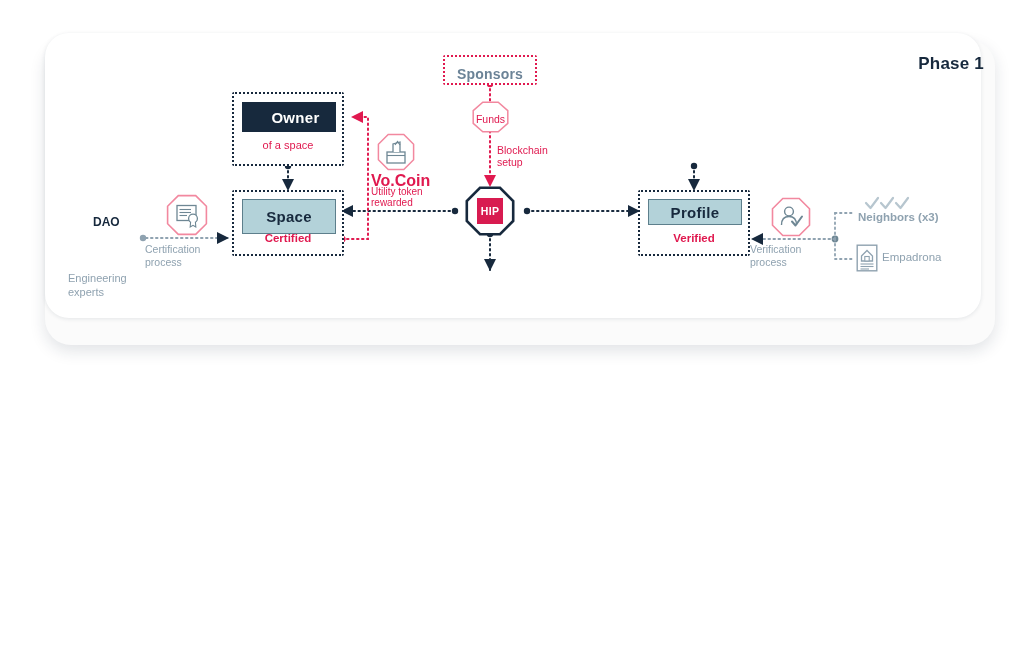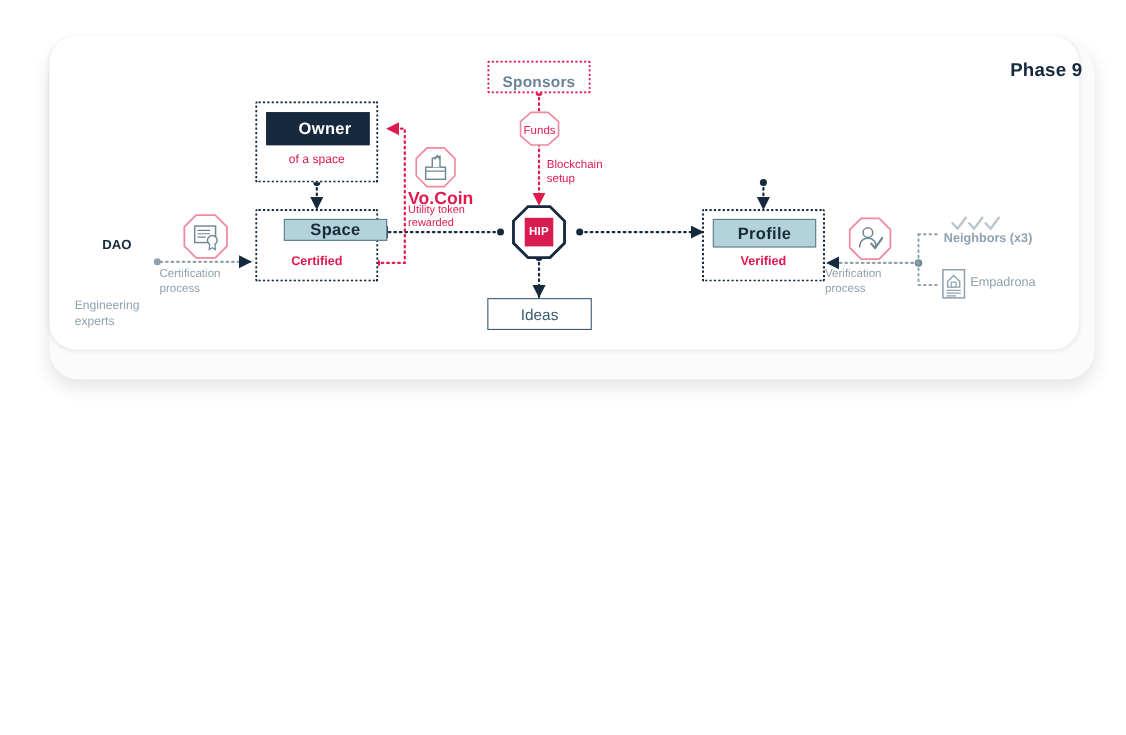--- a/index.html
+++ b/index.html
@@ -83,21 +83,21 @@
   }
 </style>
 </head>
 <body>
 
 <div id="stage">
 
   <div class="card-back"></div>
   <div class="card-front"></div>
 
-  <div class="phase-title">Phase 9</div>
+  <div class="phase-title">Phase 1</div>
 
   <svg class="layer">
     <defs>
       <marker id="ah-navy" markerWidth="7" markerHeight="7" refX="5.5" refY="3" orient="auto">
         <path d="M0,0 L6,3 L0,6 Z" fill="#17293d"></path>
       </marker>
       <marker id="ah-pink" markerWidth="7" markerHeight="7" refX="5.5" refY="3" orient="auto">
         <path d="M0,0 L6,3 L0,6 Z" fill="#e0194f"></path>
       </marker>
     </defs>
@@ -153,21 +153,21 @@
 
   <div class="label-gray" style="left:145px;top:243px;width:82px;">Certification</div>
   <div class="label-gray" style="left:145px;top:256px;width:82px;">process</div>
 
   <div class="grp" style="left:232px;top:92px;width:112px;height:74px;">
     <div class="chip-dark" style="left:8px;top:8px;width:94px;height:30px;padding-left:13px;">Owner</div>
     <div class="sub-pink" style="top:45px;">of a space</div>
   </div>
 
   <div class="grp" style="left:232px;top:190px;width:112px;height:66px;">
-    <div class="chip-light" style="left:8px;top:7px;width:94px;height:20px;margin-left:16px;">Space</div>
+    <div class="chip-light" style="left:8px;top:7px;width:94px;height:35px;">Space</div>
     <div class="sub-pink b" style="top:40px;">Certified</div>
   </div>
 
   <svg style="position:absolute;left:377px;top:133px;width:38px;height:38px;" viewBox="0 0 38 38">
     <polygon points="11.2,1.4 26.8,1.4 36.6,11.2 36.6,26.8 26.8,36.6 11.2,36.6 1.4,26.8 1.4,11.2" fill="#fff" stroke="#f2889f" stroke-width="1.5"></polygon>
     <rect x="10" y="19" width="18" height="11" fill="#fff" stroke="#6e8794" stroke-width="1.3"></rect>
     <line x1="10" y1="22.5" x2="28" y2="22.5" stroke="#6e8794" stroke-width="1.1"></line>
     <path d="M16,19 L16,11 L23,9 L23,19" fill="#fff" stroke="#6e8794" stroke-width="1.3"></path>
     <path d="M18,12 L20.5,8.5 L23,12" fill="none" stroke="#6e8794" stroke-width="1.2"></path>
   </svg>
@@ -187,21 +187,20 @@
   </div>
 
   <div class="label-pink" style="left:497px;top:145px;font-size:10.5px;">Blockchain</div>
   <div class="label-pink" style="left:497px;top:157px;font-size:10.5px;">setup</div>
 
   <svg style="position:absolute;left:465px;top:186px;width:50px;height:50px;" viewBox="0 0 50 50">
     <polygon points="15,1.8 35,1.8 48.2,15 48.2,35 35,48.2 15,48.2 1.8,35 1.8,15" fill="#fff" stroke="#17293d" stroke-width="2.6"></polygon>
   </svg>
   <div class="hip-sq" style="left:477px;top:198px;width:26px;height:26px;">HIP</div>
 
-  <div class="box-plain" style="left:443px;top:271px;width:95px;height:29px;">Ideas</div>
 
 
   <div class="grp" style="left:638px;top:190px;width:112px;height:66px;">
     <div class="chip-light" style="left:8px;top:7px;width:94px;height:26px;">Profile</div>
     <div class="sub-pink b" style="top:40px;">Verified</div>
   </div>
 
   <svg style="position:absolute;left:771px;top:197px;width:40px;height:40px;" viewBox="0 0 40 40">
     <polygon points="11.8,1.5 28.2,1.5 38.5,11.8 38.5,28.2 28.2,38.5 11.8,38.5 1.5,28.2 1.5,11.8" fill="#fff" stroke="#f2889f" stroke-width="1.6"></polygon>
     <circle cx="18" cy="14.5" r="4.4" fill="#fff" stroke="#6e8794" stroke-width="1.4"></circle>

